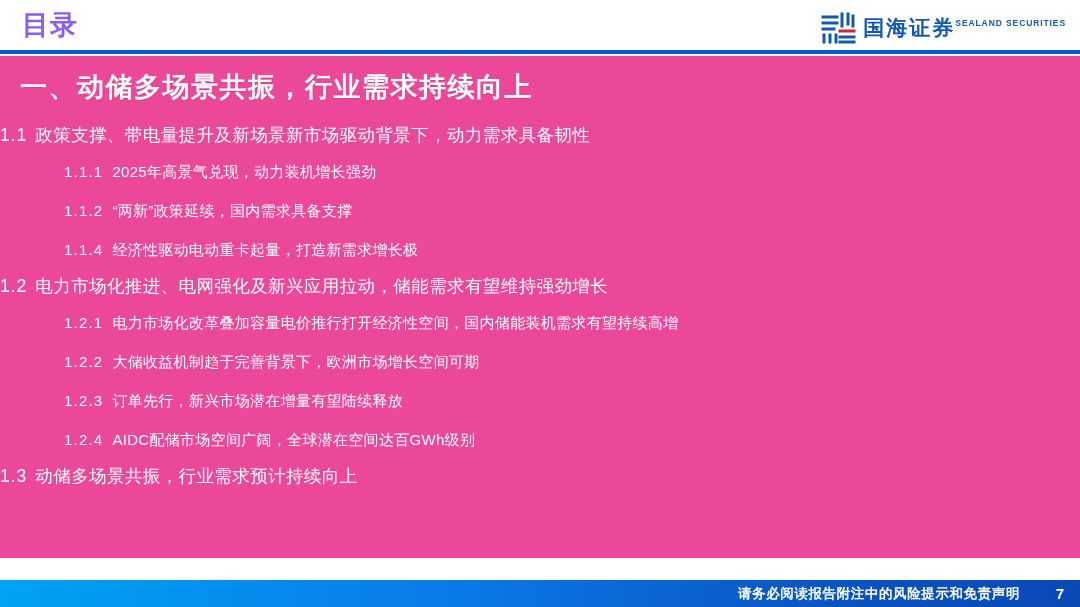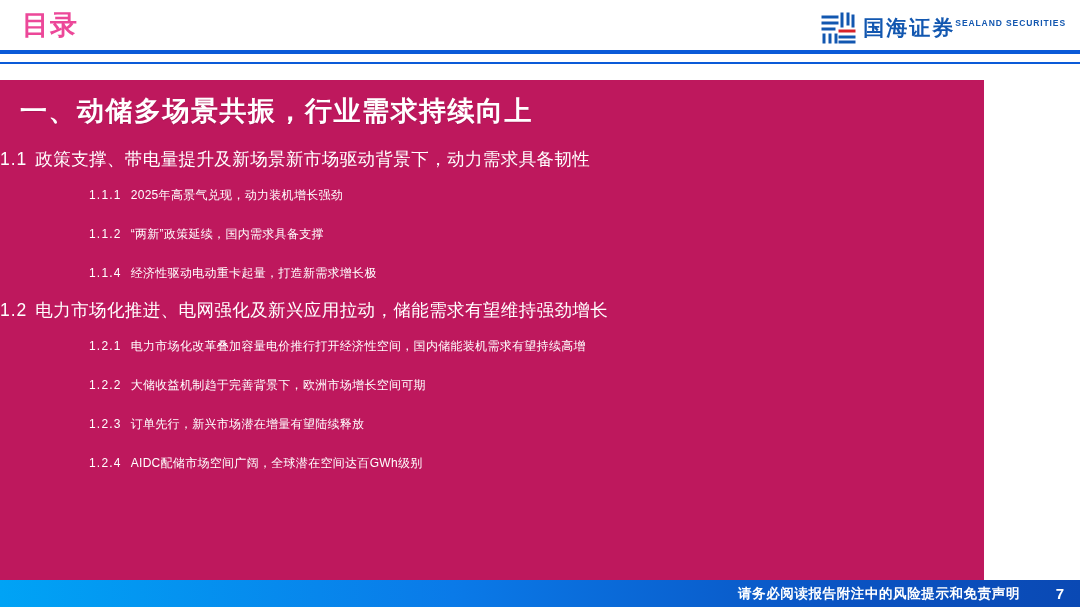--- a/index.html
+++ b/index.html
@@ -10,21 +10,21 @@
     overflow:hidden;
   }
   #slide{ position:relative; width:1080px; height:607px; background:#fff; }
 
   
   #header{
     position:absolute; left:0; top:0; width:1080px; height:50px;
   }
   #header-title{
     position:absolute; left:22px; top:6px;
-    font-size:27px; font-weight:bold; color:#ec4899;
+    font-size:27px; font-weight:bold; color:#8b5cf6;
     letter-spacing:1px; line-height:38px;
   }
   .rule-thick{
     position:absolute; left:0; width:1080px; height:4px;
     background:#0a5ad8;
   }
   .rule-thin{
     position:absolute; left:0; width:1080px; height:2px;
     background:#0a5ad8;
   }
@@ -42,22 +42,22 @@
     font-size:21px; font-weight:bold; color:#1257b0;
     letter-spacing:2px; line-height:22px;
   }
   #logo-en{
     font-size:8.5px; font-weight:bold; color:#1257b0;
     letter-spacing:0.9px; line-height:11px; margin-top:1px;
   }
 
   
   #panel{
-    position:absolute; left:0; top:80px; width:984px; height:502px;
-    background:#be185d;
+    position:absolute; left:0; top:56px; width:1080px; height:502px;
+    background:#ec4899;
   }
   #section-heading{
     position:absolute; left:20px; top:14px;
     font-size:27px; font-weight:bold; color:#ffffff;
     letter-spacing:1.5px; line-height:34px;
     text-shadow:0 1px 1px rgba(0,0,0,0.10);
   }
   #toc{
     position:absolute; left:0; top:62px; width:1080px;
   }
@@ -71,22 +71,22 @@
 
   
   .lvl2{
     font-size:17.5px; line-height:34px; height:34px;
     letter-spacing:0.4px;
   }
   .lvl2 .toc-num{ margin-right:8px; letter-spacing:1px; }
 
   
   .lvl3{
-    font-size:12px; line-height:39px; height:39px;
-    padding-left:89px; letter-spacing:0.3px;
+    font-size:15px; line-height:39px; height:39px;
+    padding-left:64px; letter-spacing:0.3px;
   }
   .lvl3 .toc-num{ margin-right:9px; letter-spacing:1.2px; }
 
   
   #footer{
     position:absolute; left:0; top:580px; width:1080px; height:27px;
     background:linear-gradient(90deg,#00a3f5 0%,#0a7ae8 42%,#0a53c2 78%,#0a49b4 100%);
   }
   #footer-note{
     position:absolute; right:60px; top:0; height:27px;
@@ -173,20 +173,24 @@
           <span class="toc-label">大储收益机制趋于完善背景下，欧洲市场增长空间可期</span>
         </div>
         <div class="toc-row lvl3">
           <span class="toc-num">1.2.3</span>
           <span class="toc-label">订单先行，新兴市场潜在增量有望陆续释放</span>
         </div>
         <div class="toc-row lvl3">
           <span class="toc-num">1.2.4</span>
           <span class="toc-label">AIDC配储市场空间广阔，全球潜在空间达百GWh级别</span>
         </div>
+        <div class="toc-row lvl2">
+          <span class="toc-num">1.3</span>
+          <span class="toc-label">动储多场景共振，行业需求预计持续向上</span>
+        </div>
       </div>
   </div>
 
   <div id="footer">
     <div id="footer-note">请务必阅读报告附注中的风险提示和免责声明</div>
     <div id="footer-page">7</div>
   </div>
 
 </div>
 

